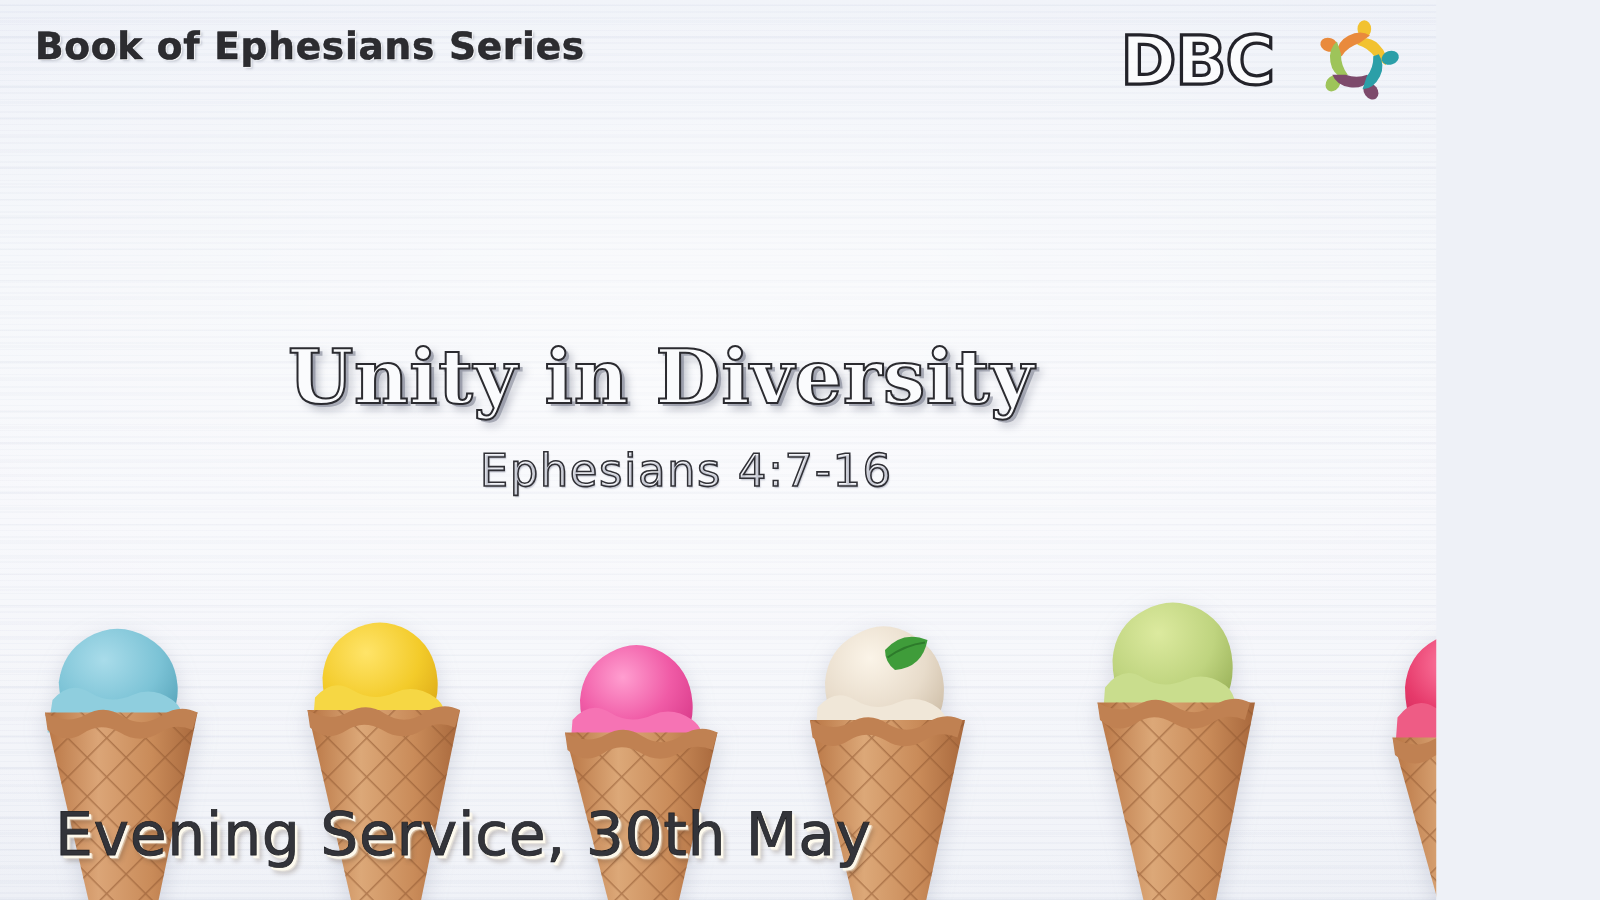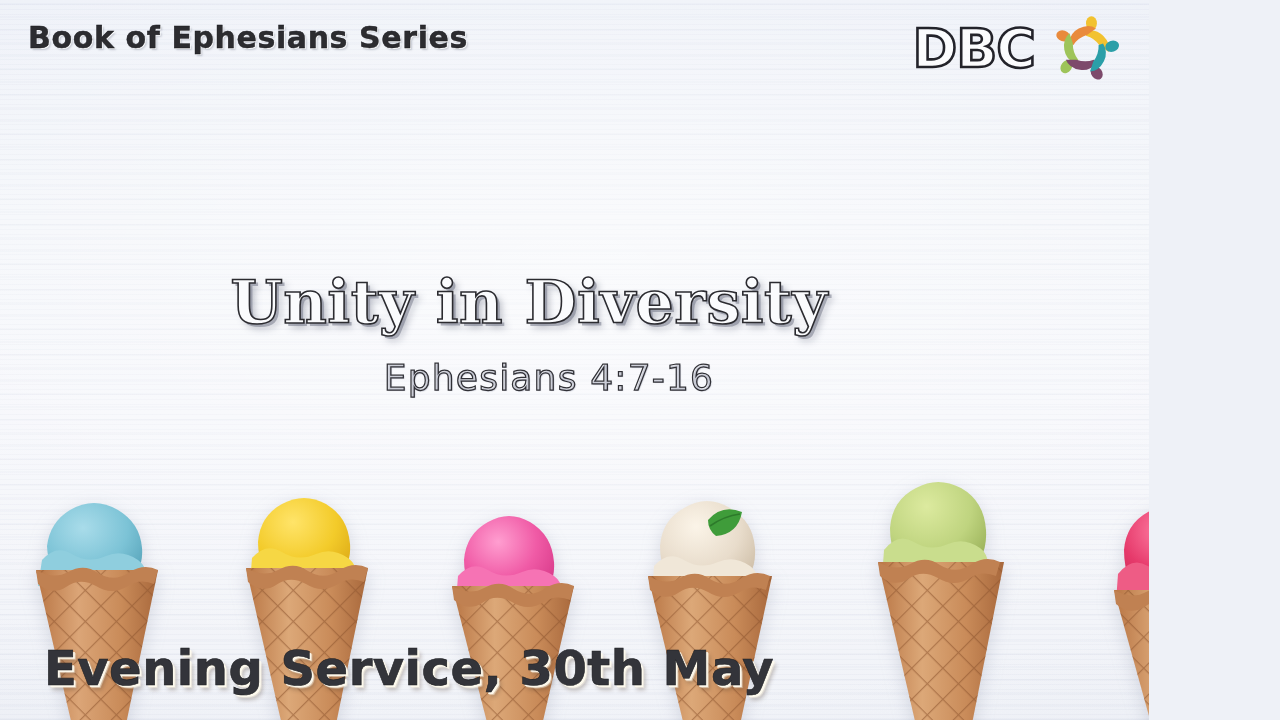--- a/index.html
+++ b/index.html
@@ -60,21 +60,21 @@
   
   #series-label::after{
     content:"";
     position:absolute; inset:0;
     pointer-events:none;
   }
 
   
   #logo {
     position:absolute; right:24px; top:10px;
-    display:flex; align-items:center; gap:12px;
+    display:flex; align-items:center; gap:28px;
   }
   #logo-text {
     font-family:"DejaVu Sans", sans-serif;
     font-weight:700;
     font-size:54px;
     line-height:1;
     letter-spacing:-1px;
     color:transparent;
     -webkit-text-stroke:2.6px #23232a;
     text-shadow:1px 1px 0 rgba(255,255,255,.7);
@@ -115,21 +115,21 @@
     -webkit-text-stroke:1.25px #303036;
     text-shadow:1px 1px 1px rgba(140,145,165,.45);
     padding-left:15px;
   }
 
   
   #service-line {
     position:absolute;
     left:44px; bottom:28px;
     font-family:"DejaVu Sans", sans-serif;
-    font-weight:700;
+    font-weight:400;
     font-size:48px;
     line-height:1;
     letter-spacing:.5px;
     color:#33343a;
     white-space:nowrap;
     -webkit-text-stroke:.6px #1d1e22;
     text-shadow:
        2px 2px 0 rgba(255,252,240,.92),
        3px 3px 1px rgba(255,250,235,.55),
        4px 5px 4px rgba(70,50,35,.30);

